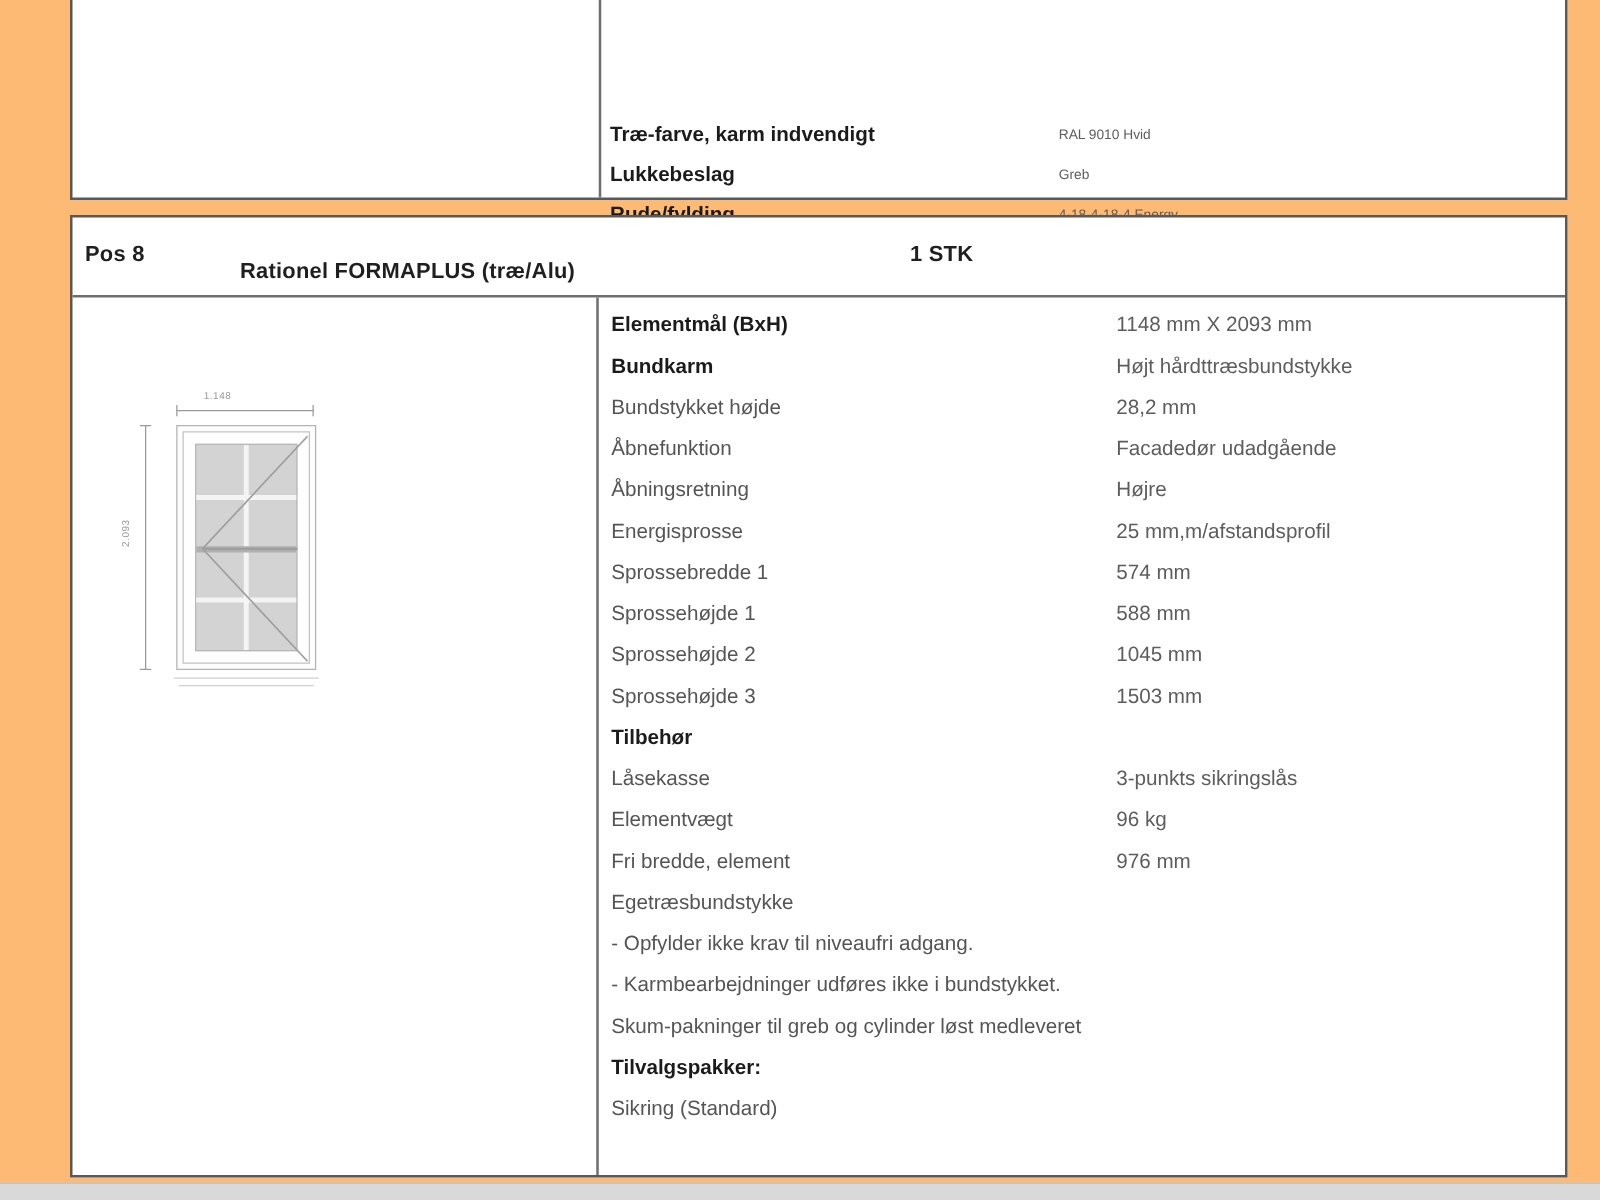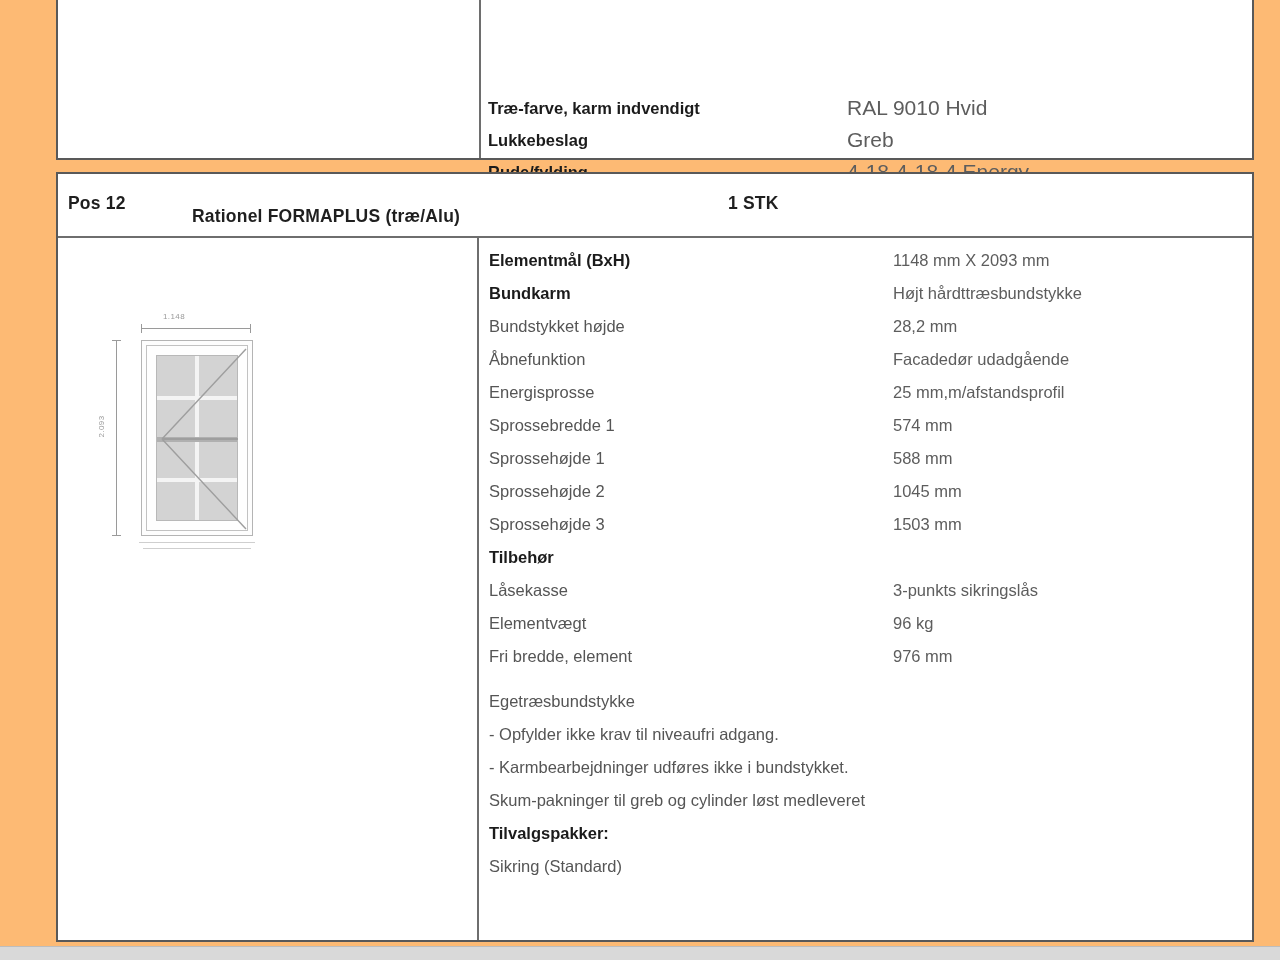--- a/index.html
+++ b/index.html
@@ -257,21 +257,21 @@
     height: 538px;
     padding-top: 6px;
     box-sizing: border-box;
   }
   .spec-line {
     position: relative;
     height: 33px;
     line-height: 33px;
     white-space: nowrap;
   }
-  .spec-line.gap-before { margin-top: 12px; }
+  .spec-line.gap-before { }
   .spec-line .k {
     position: absolute;
     left: 10px;
     top: 0;
     font-size: 16.5px;
     color: #555555;
   }
   .spec-line .k.b {
     font-weight: bold;
     color: #1b1b1b;
@@ -296,21 +296,21 @@
   .upper-line .k {
     position: absolute;
     left: 430px;
     font-size: 16.5px;
     font-weight: bold;
     color: #1b1b1b;
   }
   .upper-line .v {
     position: absolute;
     left: 789px;
-    font-size: 21px;
+    font-size: 11px;
     color: #5d5d5d;
   }
   .upper-line .v.indent { left: 799px; }
 </style>
 </head>
 <body>
 
 <div class="page">
 
   <div class="box-upper">
@@ -335,21 +335,21 @@
         <div class="upper-line" style="top: 298px;">
           <span class="k"></span>
           <span class="v indent">W/Argon U= 0,53</span>
         </div>
       </div>
   </div>
 
   <div class="box-lower">
 
     <div class="pos-header">
-      <span class="pos-no">Pos  12</span>
+      <span class="pos-no">Pos  8</span>
       <span class="pos-title">Rationel FORMAPLUS (træ/Alu)</span>
       <span class="pos-qty">1   STK</span>
     </div>
 
     <div class="body-row">
 
       <div class="col-divider"></div>
 
       <div class="drawing-col">
         <div class="drawing">
@@ -393,20 +393,24 @@
           </div>
           <div class="spec-line">
             <span class="k">Bundstykket højde</span>
             <span class="v">28,2 mm</span>
           </div>
           <div class="spec-line">
             <span class="k">Åbnefunktion</span>
             <span class="v">Facadedør udadgående</span>
           </div>
           <div class="spec-line">
+            <span class="k">Åbningsretning</span>
+            <span class="v">Højre</span>
+          </div>
+          <div class="spec-line">
             <span class="k">Energisprosse</span>
             <span class="v">25 mm,m/afstandsprofil</span>
           </div>
           <div class="spec-line">
             <span class="k">Sprossebredde 1</span>
             <span class="v">574 mm</span>
           </div>
           <div class="spec-line">
             <span class="k">Sprossehøjde 1</span>
             <span class="v">588 mm</span>

